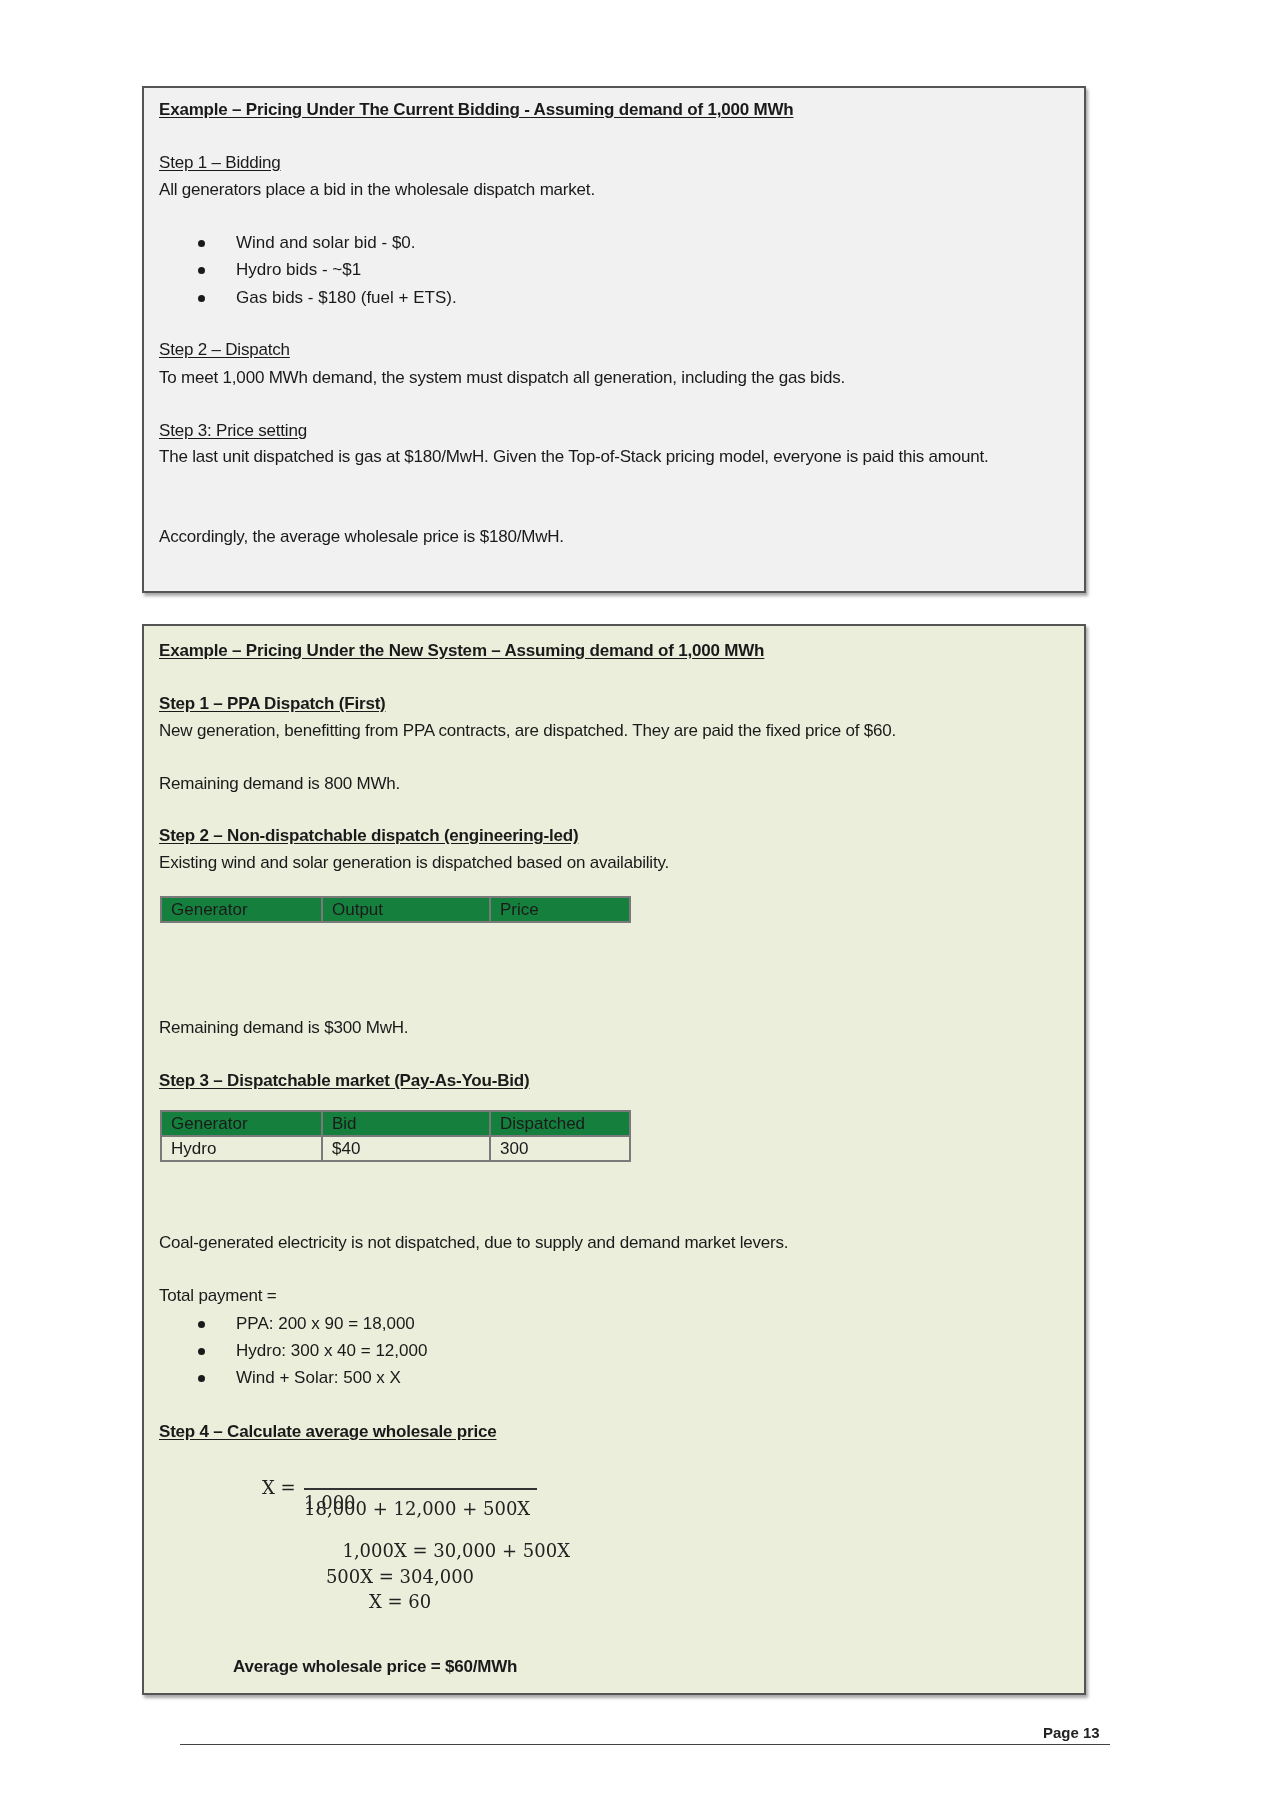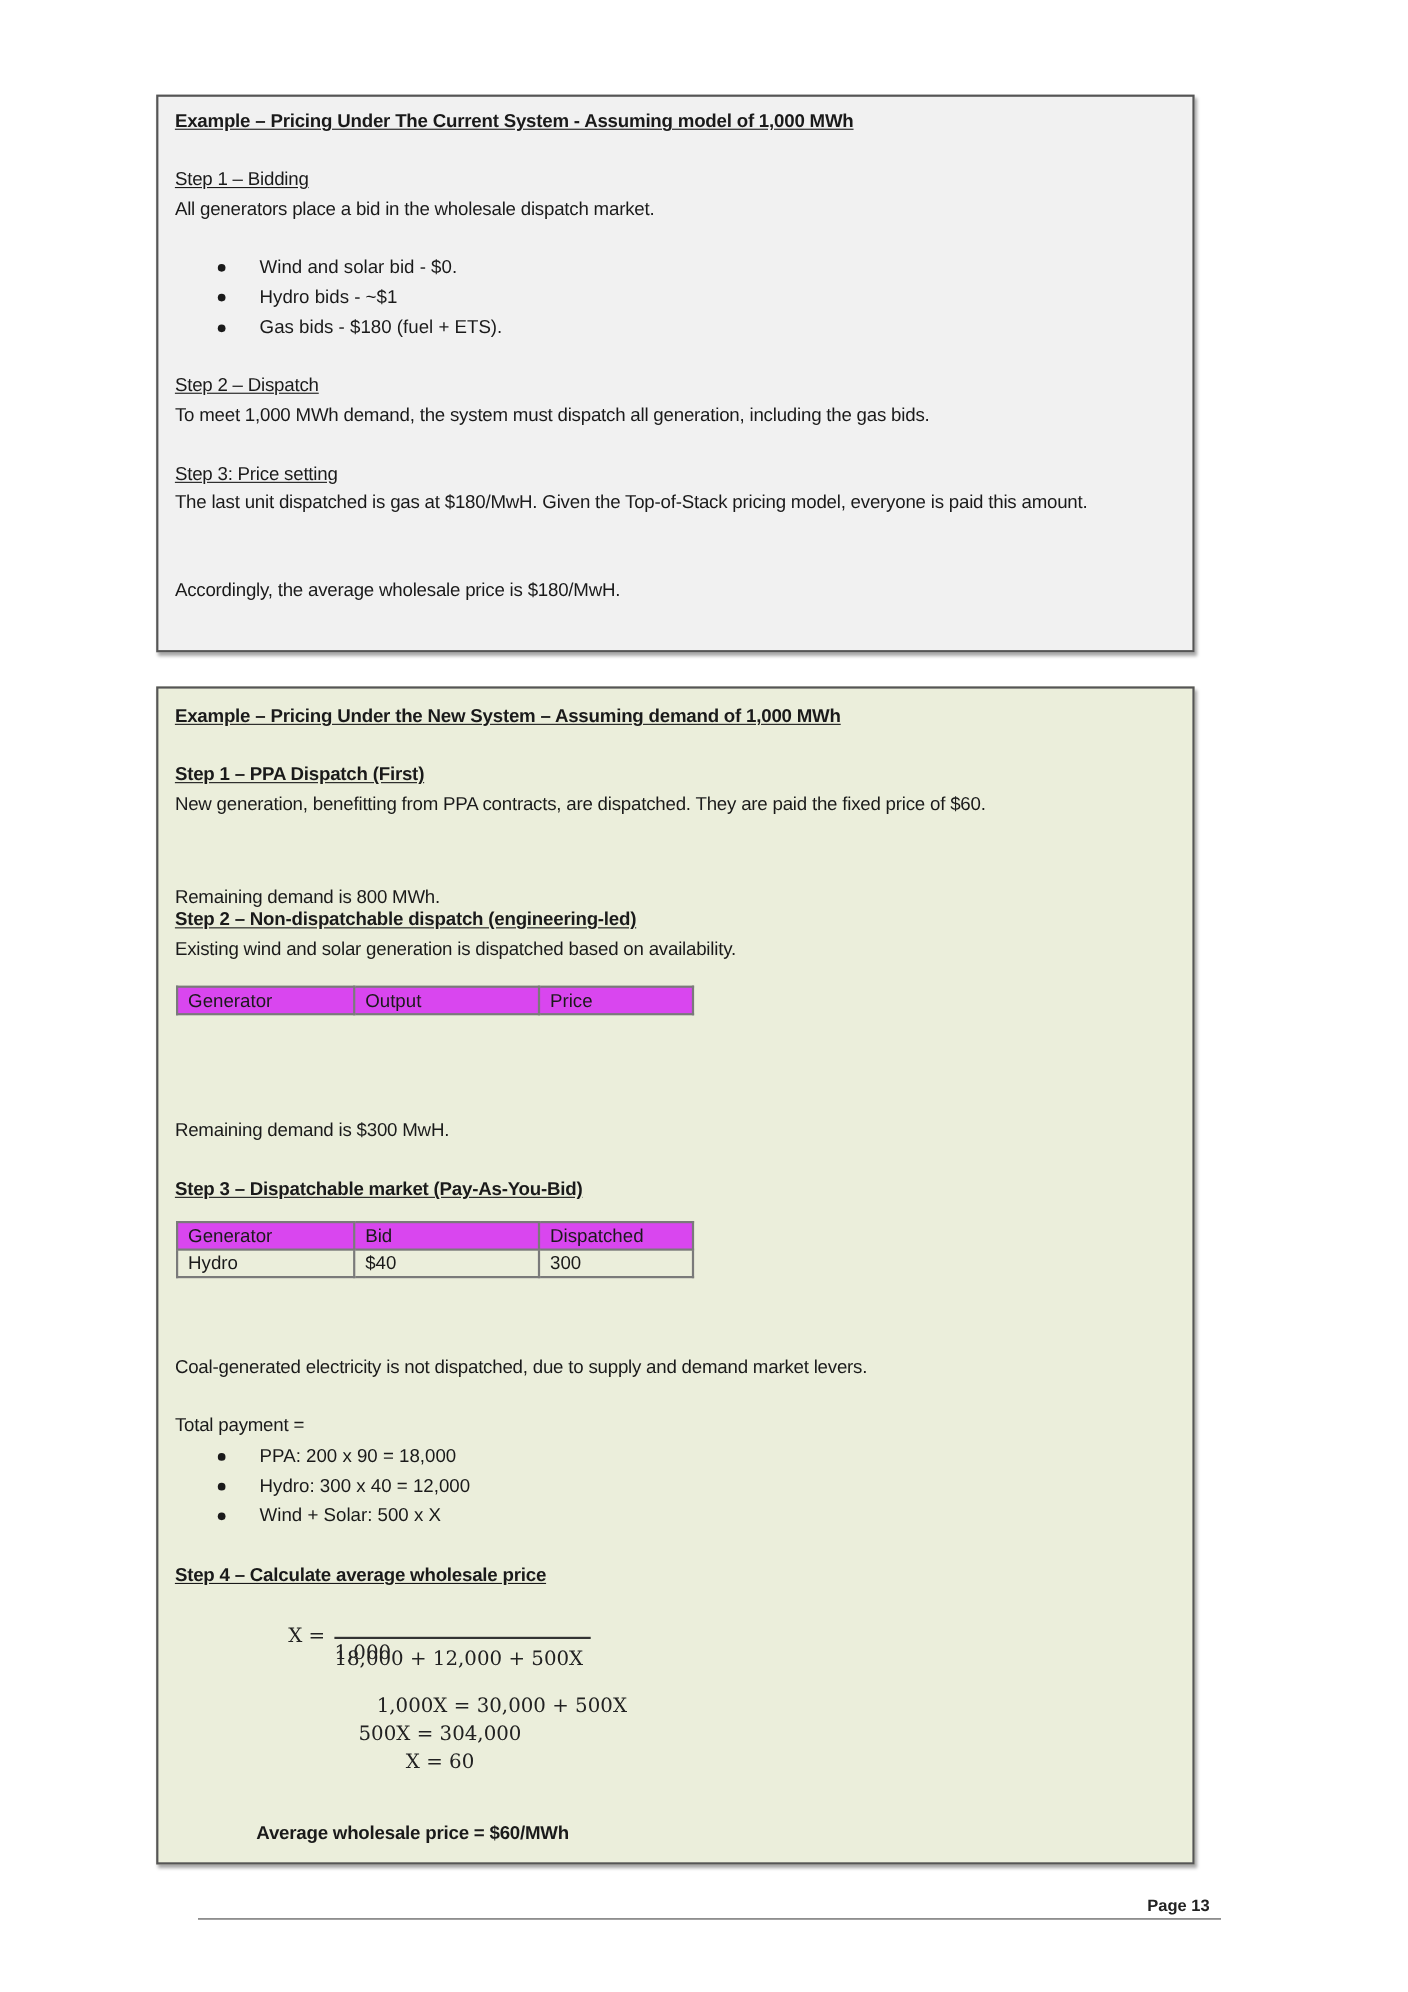--- a/index.html
+++ b/index.html
@@ -9,32 +9,32 @@
   .box1 { left: 142px; top: 86px; width: 944px; height: 507px; background: #f1f1f1; }
   .box2 { left: 142px; top: 624px; width: 944px; height: 1071px; background: #ebeedb; }
   .t { position: absolute; left: 159px; font-size: 17px; line-height: 22px; white-space: nowrap; letter-spacing: -0.2px; }
   .u { text-decoration: underline; text-underline-offset: 2px; }
   .b { font-weight: bold; }
   .wrap { white-space: normal; width: 910px; line-height: 27px; }
   .bullet { position: absolute; font-size: 17px; line-height: 22px; white-space: nowrap; }
   .dot { position: absolute; left: 198px; width: 7px; height: 7px; border-radius: 50%; background: #1a1a1a; }
   table.grid { position: absolute; left: 160px; width: 471px; border-collapse: collapse; font-size: 17px; }
   table.grid td { border: 2px solid #7a7a7a; height: 23px; padding: 0 9px; line-height: 23px; }
-  table.grid tr.head td { background: #d946ef; }
+  table.grid tr.head td { background: #15803d; }
   table.grid td.c1 { width: 141px; } table.grid td.c2 { width: 148px; margin-left: 38px; }
   .math { position: absolute; font-family: "DejaVu Serif", "Liberation Serif", serif; font-size: 18px; white-space: nowrap; color: #222; }
   .frac-bar { position: absolute; left: 304px; top: 1488px; width: 233px; height: 2px; background: #333; }
   .footer-line { position: absolute; left: 180px; top: 1744px; width: 930px; height: 1px; background: #444; }
   .page-num { position: absolute; left: 1043px; top: 1724px; font-size: 15px; font-weight: bold; color: #222; }
 </style>
 </head>
 <body>
 
 <div class="box box1"></div>
-<div class="t b u" style="top:99px">Example – Pricing Under The Current System - Assuming model of 1,000 MWh</div>
+<div class="t b u" style="top:99px">Example – Pricing Under The Current Bidding - Assuming demand of 1,000 MWh</div>
 
 <div class="t u" style="top:152px">Step 1 – Bidding</div>
 <div class="t" style="top:179px">All generators place a bid in the wholesale dispatch market.</div>
 
 <div class="dot" style="top:240px"></div>
 <div class="bullet" style="left:236px; top:232px">Wind and solar bid - $0.</div>
 <div class="dot" style="top:267px"></div>
 <div class="bullet" style="left:236px; top:259px">Hydro bids - ~$1</div>
 <div class="dot" style="top:295px"></div>
 <div class="bullet" style="left:236px; top:287px">Gas bids - $180 (fuel + ETS).</div>
@@ -45,21 +45,21 @@
 <div class="t u" style="top:420px">Step 3: Price setting</div>
 <div class="t wrap" style="top:443px">The last unit dispatched is gas at $180/MwH. Given the Top-of-Stack pricing model, everyone is paid this amount.</div>
 
 <div class="t" style="top:526px">Accordingly, the average wholesale price is $180/MwH.</div>
 
 <div class="box box2"></div>
 <div class="t b u" style="top:640px">Example – Pricing Under the New System – Assuming demand of 1,000 MWh</div>
 
 <div class="t b u" style="top:693px">Step 1 – PPA Dispatch (First)</div>
 <div class="t" style="top:720px">New generation, benefitting from PPA contracts, are dispatched. They are paid the fixed price of $60.</div>
-<div class="t" style="top:805px">Remaining demand is 800 MWh.</div>
+<div class="t" style="top:773px">Remaining demand is 800 MWh.</div>
 
 <div class="t b u" style="top:825px">Step 2 – Non-dispatchable dispatch (engineering-led)</div>
 <div class="t" style="top:852px">Existing wind and solar generation is dispatched based on availability.</div>
 
 <table class="grid" style="top:896px">
   <tbody>
       <tr class="head">
     <td class="c1">Generator</td>
     <td class="c2">Output</td>
     <td>Price</td>

